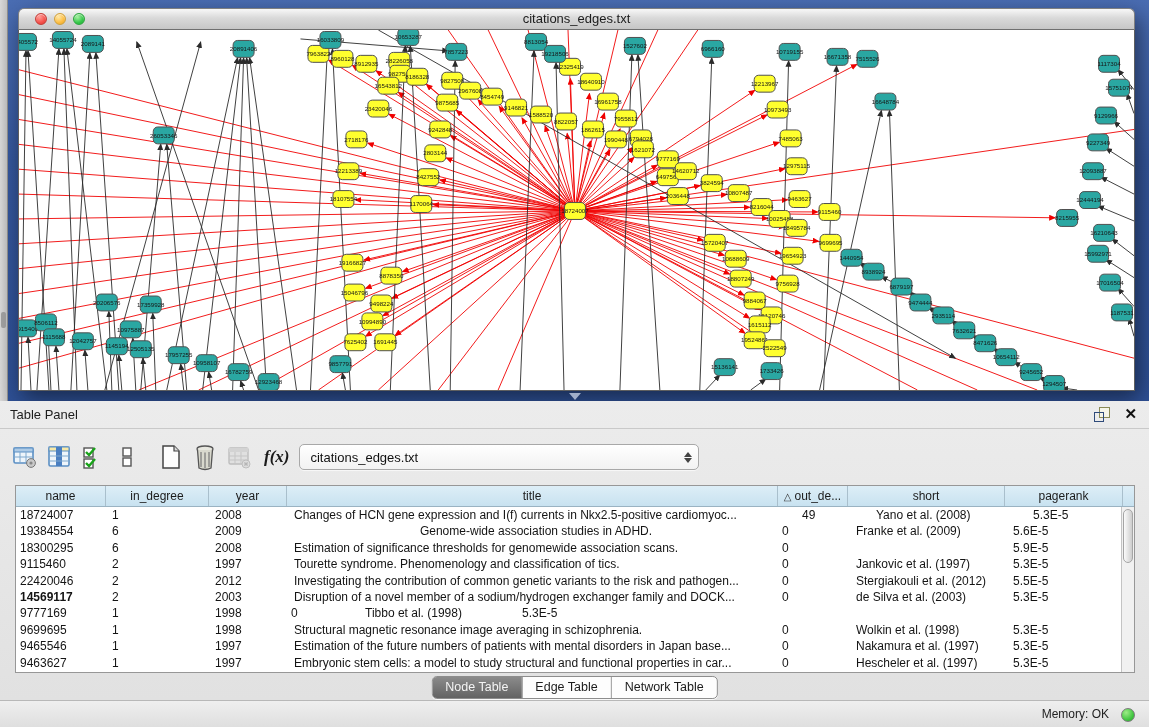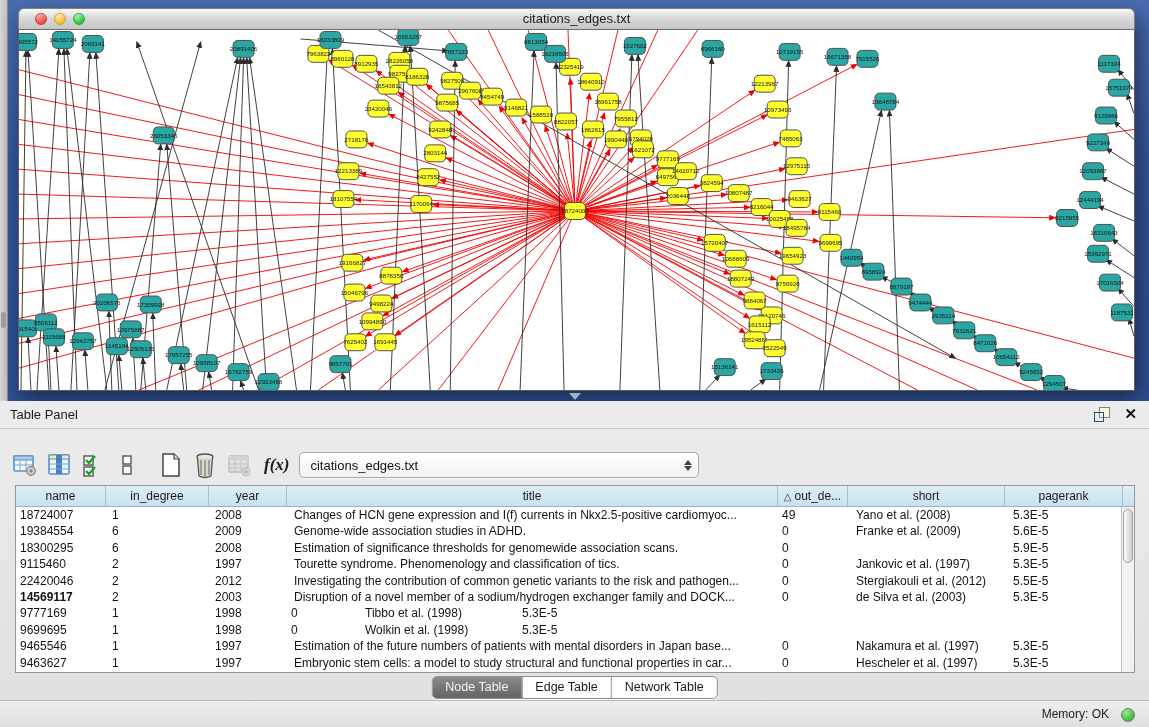--- a/index.html
+++ b/index.html
@@ -35,21 +35,21 @@
   .table-panel{position:absolute;left:0;top:401px;width:1149px;height:326px;
     background:linear-gradient(#ececec,#e0e0e0);}
   .tp-header{position:relative;height:27px;border-bottom:1px solid #c9c9c9;}
   .tp-title{position:absolute;left:10px;top:0;height:27px;line-height:27px;font-size:13px;color:#1d1d1d;}
   .tp-icons{position:absolute;right:12px;top:5px;display:flex;gap:14px;align-items:center;}
   .tp-float{width:16px;height:16px;position:relative;cursor:pointer;}
   .tp-float .sq1{position:absolute;left:5px;top:1px;width:9px;height:9px;border:1.5px solid #8a8a55;background:#f5f5e8;}
   .tp-float .sq2{position:absolute;left:0px;top:6px;width:8px;height:8px;border:1.5px solid #2e4a7a;background:transparent;}
   .tp-close{font-size:15px;font-weight:bold;color:#111;line-height:16px;cursor:pointer;}
 
-  .toolbar{position:absolute;left:10px;top:42px;right:10px;height:44px;display:flex;align-items:center;}
+  .toolbar{position:absolute;left:10px;top:34px;right:10px;height:44px;display:flex;align-items:center;}
   .tool-btn{width:30px;height:32px;display:flex;align-items:center;justify-content:center;margin-right:4px;cursor:pointer;}
   .fx{font-family:"Liberation Serif",serif;font-style:italic;font-weight:bold;font-size:17px;color:#1a1a1a;margin:0 10px 0 6px;}
   .dropdown{width:398px;height:24px;border:1px solid #a8a8a8;border-radius:5px;
     background:linear-gradient(#ffffff,#f2f2f2);display:flex;align-items:center;position:relative;
     box-shadow:0 1px 1px rgba(255,255,255,.7);cursor:pointer;}
   .dropdown .dd-text{font-size:13px;color:#111;padding-left:10px;flex:1;}
   .dd-arrows{width:20px;height:100%;display:flex;flex-direction:column;align-items:center;justify-content:center;gap:1px;}
   .dd-arrows .up{width:0;height:0;border-left:4px solid transparent;border-right:4px solid transparent;border-bottom:5px solid #444;}
   .dd-arrows .down{width:0;height:0;border-left:4px solid transparent;border-right:4px solid transparent;border-top:5px solid #444;}
 
@@ -833,29 +833,29 @@
         <div class="th" style="width: 70px;"><span class="sort">△</span>out_de...</div>
         <div class="th" style="width: 157px;">short</div>
         <div class="th" style="width: 118px;">pagerank</div>
       </div>
     <div class="tbody" id="tbody">
         <div class="tr">
           <div class="td" style="width: 90px; padding-left: 4px;">18724007</div>
           <div class="td" style="width: 103px; padding-left: 6px;">1</div>
           <div class="td" style="width: 78px; padding-left: 6px;">2008</div>
           <div class="td" style="width: 491px; padding-left: 7px;">Changes of HCN gene expression and I(f) currents in Nkx2.5-positive cardiomyoc...</div>
-          <div class="td" style="width: 70px; padding-left: 4px;">49</div>
+          <div class="td" style="width: 70px; padding-left: 4px; margin-left: 20px;">49</div>
           <div class="td" style="width: 157px; padding-left: 8px;">Yano et al. (2008)</div>
           <div class="td" style="width: 118px; padding-left: 8px;">5.3E-5</div>
         </div>
         <div class="tr">
           <div class="td" style="width: 90px; padding-left: 4px;">19384554</div>
           <div class="td" style="width: 103px; padding-left: 6px;">6</div>
           <div class="td" style="width: 78px; padding-left: 6px;">2009</div>
-          <div class="td" style="width: 491px; padding-left: 7px;">Genome-wide association studies in ADHD.</div>
+          <div class="td" style="width: 491px; padding-left: 7px; text-align: center;">Genome-wide association studies in ADHD.</div>
           <div class="td" style="width: 70px; padding-left: 4px;">0</div>
           <div class="td" style="width: 157px; padding-left: 8px;">Franke et al. (2009)</div>
           <div class="td" style="width: 118px; padding-left: 8px;">5.6E-5</div>
         </div>
         <div class="tr">
           <div class="td" style="width: 90px; padding-left: 4px;">18300295</div>
           <div class="td" style="width: 103px; padding-left: 6px;">6</div>
           <div class="td" style="width: 78px; padding-left: 6px;">2008</div>
           <div class="td" style="width: 491px; padding-left: 7px;">Estimation of significance thresholds for genomewide association scans.</div>
           <div class="td" style="width: 70px; padding-left: 4px;">0</div>
@@ -894,20 +894,21 @@
           <div class="td" style="width: 103px; padding-left: 6px;">1</div>
           <div class="td" style="width: 78px; padding-left: 6px;">1998</div>
           <div class="td" style="width: 70px; padding-left: 4px;">0</div>
           <div class="td" style="width: 157px; padding-left: 8px;">Tibbo et al. (1998)</div>
           <div class="td" style="width: 118px; padding-left: 8px;">5.3E-5</div>
         </div>
         <div class="tr">
           <div class="td" style="width: 90px; padding-left: 4px;">9699695</div>
           <div class="td" style="width: 103px; padding-left: 6px;">1</div>
           <div class="td" style="width: 78px; padding-left: 6px;">1998</div>
+          <div class="td" style="width: 491px; padding-left: 7px;">Structural magnetic resonance image averaging in schizophrenia.</div>
           <div class="td" style="width: 70px; padding-left: 4px;">0</div>
           <div class="td" style="width: 157px; padding-left: 8px;">Wolkin et al. (1998)</div>
           <div class="td" style="width: 118px; padding-left: 8px;">5.3E-5</div>
         </div>
         <div class="tr">
           <div class="td" style="width: 90px; padding-left: 4px;">9465546</div>
           <div class="td" style="width: 103px; padding-left: 6px;">1</div>
           <div class="td" style="width: 78px; padding-left: 6px;">1997</div>
           <div class="td" style="width: 491px; padding-left: 7px;">Estimation of the future numbers of patients with mental disorders in Japan base...</div>
           <div class="td" style="width: 70px; padding-left: 4px;">0</div>

